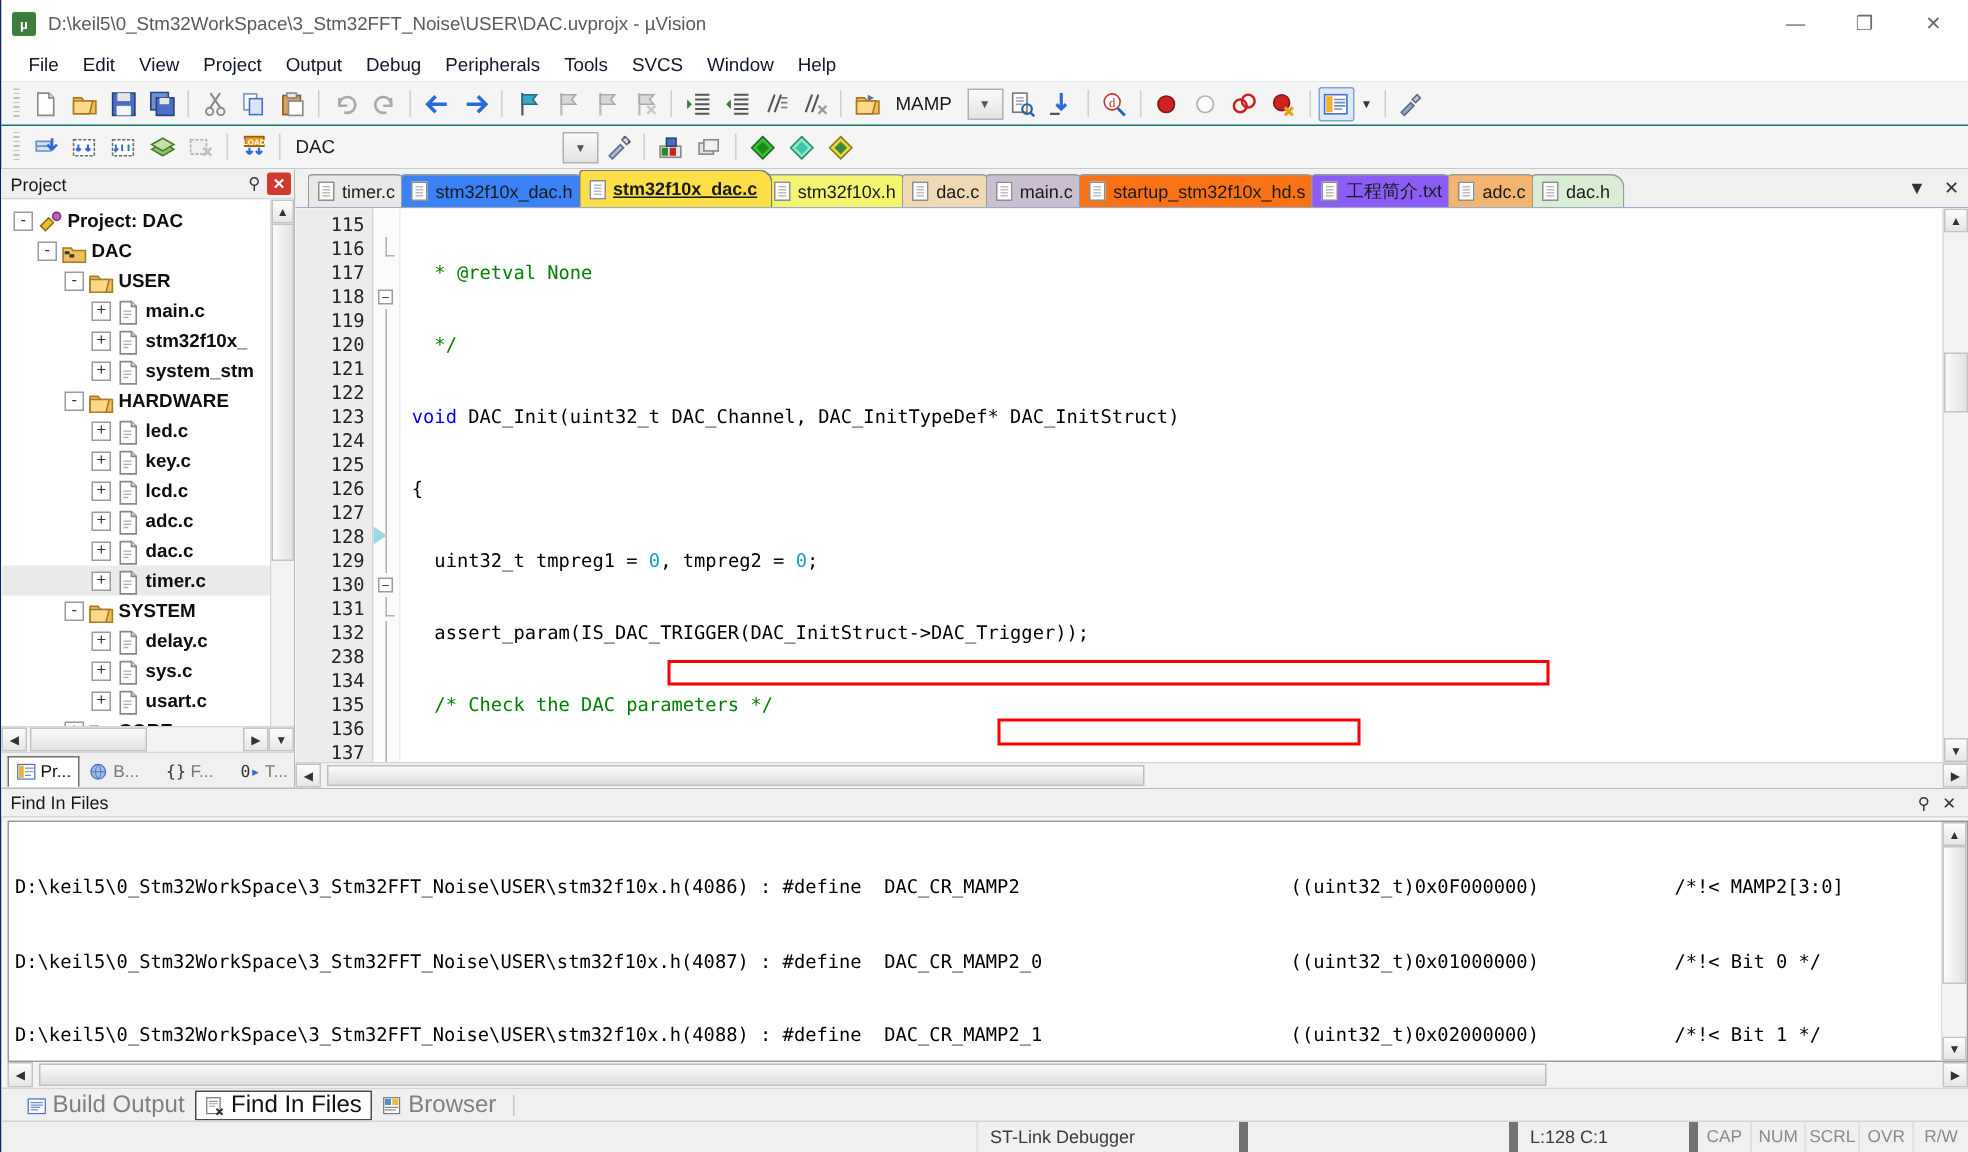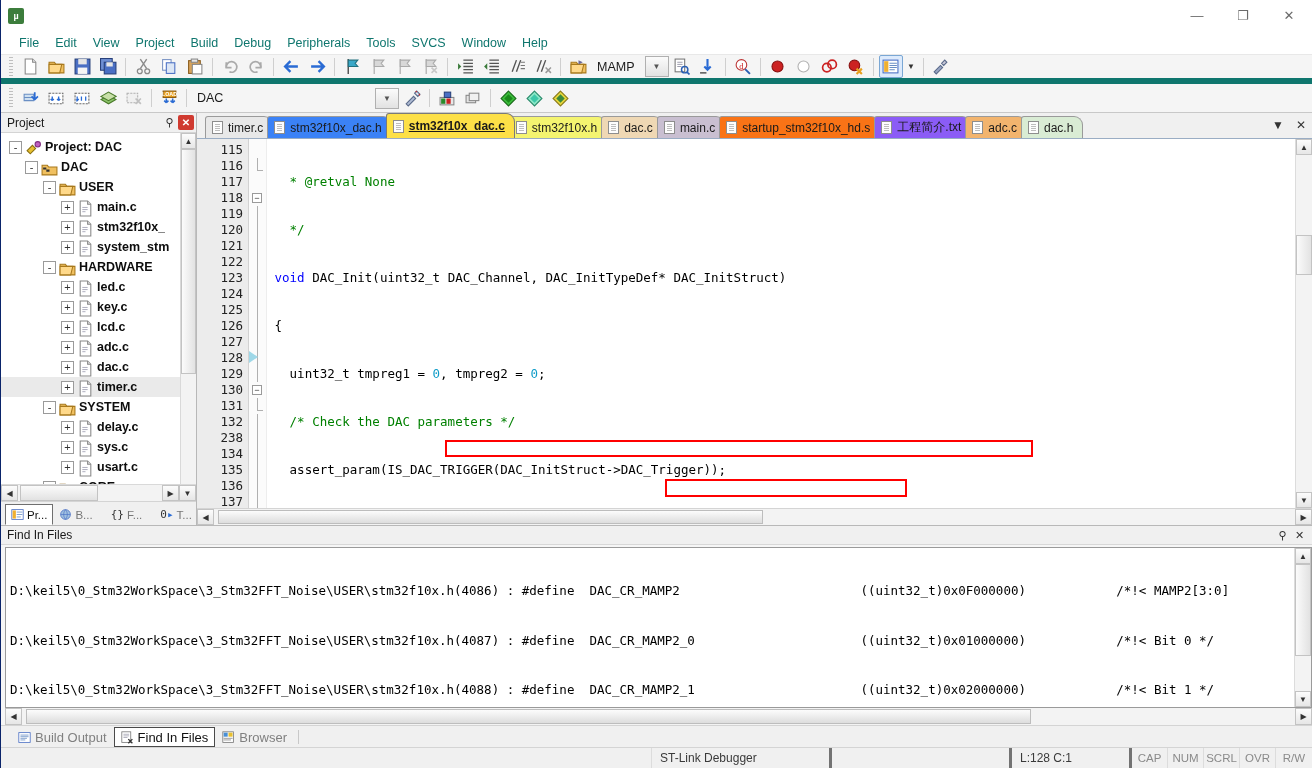--- a/index.html
+++ b/index.html
@@ -47,30 +47,30 @@
   
   .menubar {
     height: 24px; min-height: 24px;
     display: flex; align-items: center;
     background: #ffffff;
     padding-left: 10px;
     border-bottom: 1px solid #e8e8e8;
   }
   .menu-item {
     padding: 3px 8px;
-    color: #0f766e; font-size: 12.5px;
+    color: #0f172a; font-size: 12.5px;
     white-space: nowrap;
   }
 
   
   .toolbar {
     height: 29px; min-height: 29px;
     display: flex; align-items: center;
     background: #f5f5f5;
-    border-bottom: 6px solid #0f766e;
+    border-bottom: 1px solid #0f766e;
     padding-left: 4px;
   }
   .grip {
     width: 4px; height: 20px; margin: 0 4px;
     background-image: repeating-linear-gradient(to bottom, #bfbfbf 0 1px, transparent 1px 3px);
   }
   .tb-btn {
     width: 24px; height: 23px;
     display: flex; align-items: center; justify-content: center;
     margin: 0 1px;
@@ -448,21 +448,21 @@
     height: 22px; min-height: 22px;
     display: flex; align-items: flex-end;
     background: #f0f0f0;
     border-top: 1px solid #d4d4d4;
     padding-left: 10px;
   }
   .otab {
     height: 20px;
     display: flex; align-items: center;
     padding: 0 6px;
-    font-size: 13px; color: #808080;
+    font-size: 16px; color: #808080;
     border: 1px solid transparent;
     white-space: nowrap;
   }
   .otab.active {
     background: #fff;
     border: 1px solid #4a4a4a;
     color: #111;
   }
   .otab-sep { width:1px; height:14px; background:#c8c8c8; margin:0 4px; align-self:center; }
 
@@ -471,52 +471,53 @@
     height: 21px; min-height: 21px;
     display: flex; align-items: center;
     background: #f0f0f0;
     border-top: 1px solid #d4d4d4;
     font-size: 12px; color: #3a3a3a;
   }
   .st-cell {
     height: 21px;
     display: flex; align-items: center;
     padding: 0 8px;
-    border-right: 3px solid #737373;
+    border-right: 6px solid #737373;
     white-space: nowrap;
   }
   .st-flex { flex: 1; border-right: 1px solid #dcdcdc; height:21px; }
   .st-ind {
     width: 36px;
     display: flex; align-items: center; justify-content: center;
     color: #8a8a8a; font-size: 11.5px;
     border-right: 1px solid #dcdcdc;
     height: 21px;
   }
 </style>
 </head>
 <body>
 
 <div class="app">
 
   <div class="titlebar">
     <div class="app-icon">µ</div>
+    <div class="title-text">D:\keil5\0_Stm32WorkSpace\3_Stm32FFT_Noise\USER\DAC.uvprojx - µVision</div>
     <div class="win-buttons">
       <div class="win-btn">—</div>
       <div class="win-btn">❐</div>
       <div class="win-btn close">✕</div>
     </div>
   </div>
 
   <div class="menubar">
     <div class="menu-item">File</div>
     <div class="menu-item">Edit</div>
     <div class="menu-item">View</div>
     <div class="menu-item">Project</div>
-    <div class="menu-item">Build</div>
+    <div class="menu-item">Output</div>
     <div class="menu-item">Debug</div>
     <div class="menu-item">Peripherals</div>
     <div class="menu-item">Tools</div>
     <div class="menu-item">SVCS</div>
     <div class="menu-item">Window</div>
     <div class="menu-item">Help</div>
   </div>
 
   <div class="toolbar">
     <div class="grip"></div>
@@ -1251,22 +1252,22 @@
 
               <span class="arrow-marker" style="top:212px;"></span>
             </div>
 
             <div class="codelines">
               <div class="codeline"><span class="cm">   * @retval None</span></div>
               <div class="codeline"><span class="cm">   */</span></div>
               <div class="codeline"><span> </span><span class="kw">void</span><span> DAC_Init(uint32_t DAC_Channel, DAC_InitTypeDef* DAC_InitStruct)</span></div>
               <div class="codeline"><span> {</span></div>
               <div class="codeline"><span>   uint32_t tmpreg1 = </span><span class="num">0</span><span>, tmpreg2 = </span><span class="num">0</span><span>;</span></div>
+              <div class="codeline"><span>   assert_param(IS_DAC_TRIGGER(DAC_InitStruct-&gt;DAC_Trigger));</span></div>
               <div class="codeline"><span class="cm">   /* Check the DAC parameters */</span></div>
-              <div class="codeline"><span>   assert_param(IS_DAC_TRIGGER(DAC_InitStruct-&gt;DAC_Trigger));</span></div>
               
               
               
               
               
               
               
               
               
               

